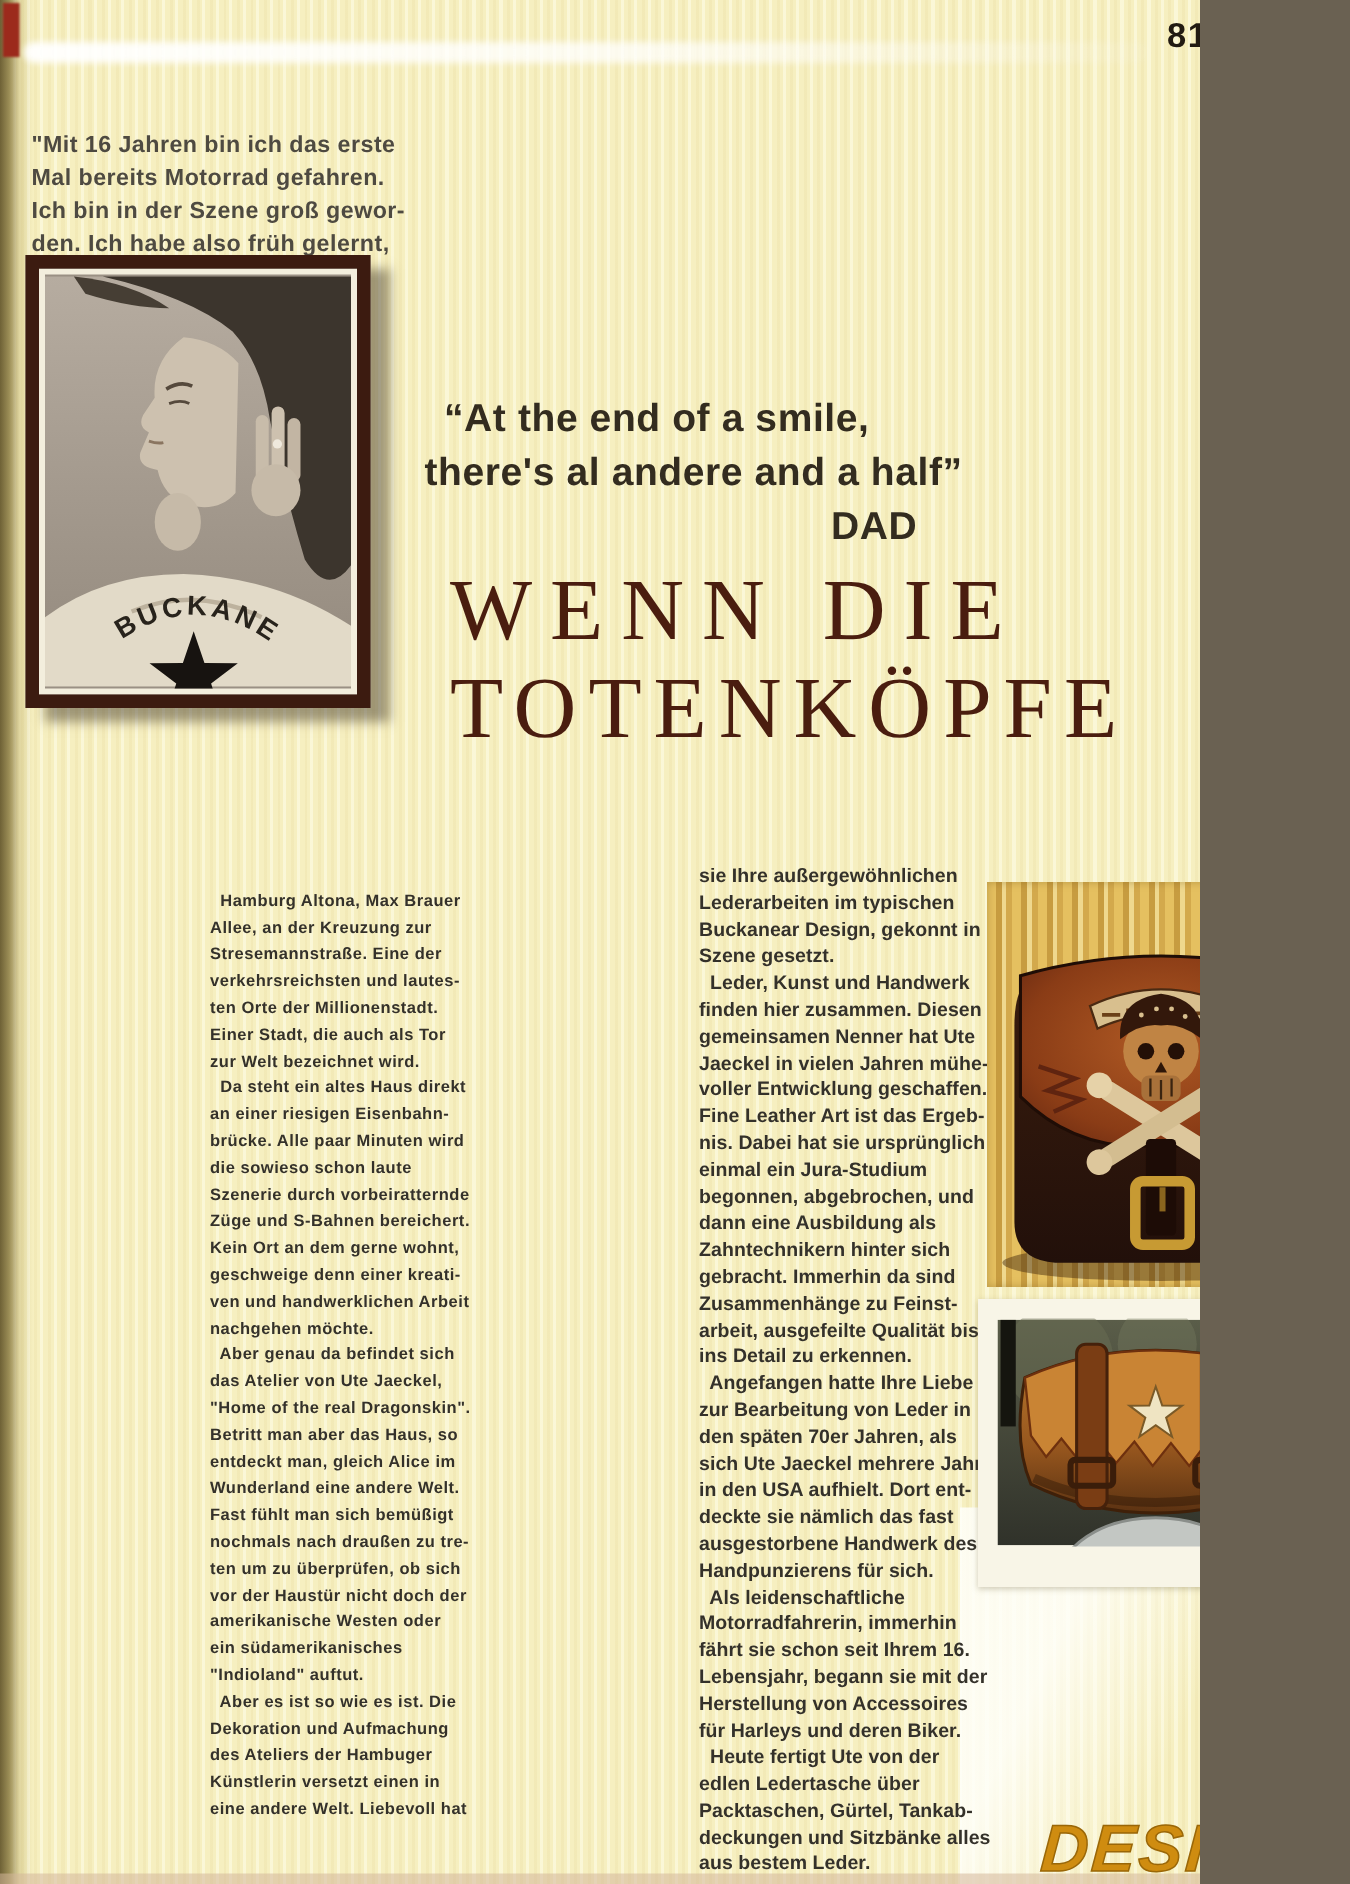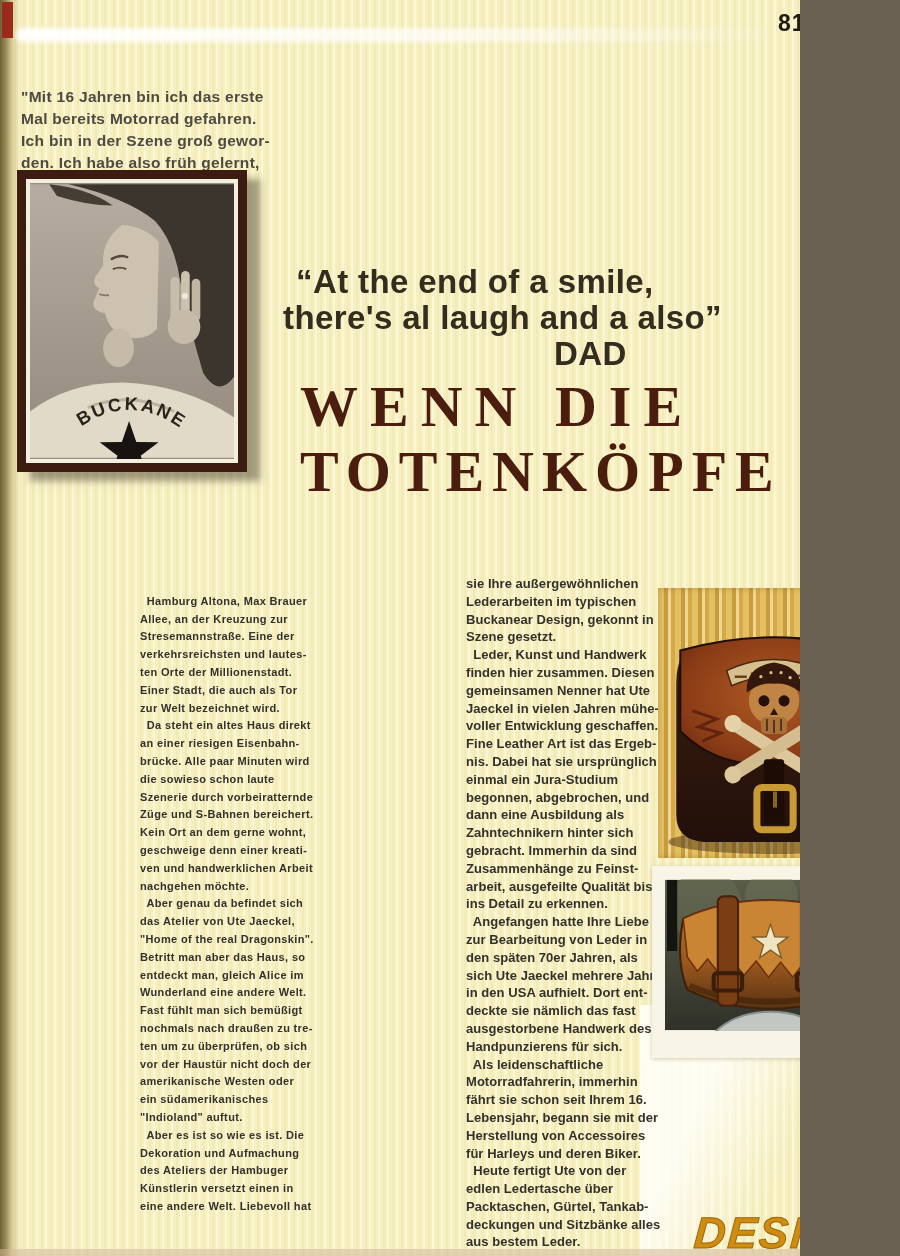--- a/index.html
+++ b/index.html
@@ -20,25 +20,25 @@
   .bottom-edge{position:absolute;left:0;right:0;bottom:0;height:7px;background:rgba(211,182,155,.55);}
   .light-wedge{position:absolute;left:640px;top:1005px;width:260px;height:251px;
     background:linear-gradient(115deg,rgba(255,255,250,.85) 28%,rgba(255,255,250,0) 58%);}
   .page-number{position:absolute;left:778px;top:10px;font-size:23px;font-weight:bold;color:#211a12;letter-spacing:1px;}
   .pull-quote{position:absolute;left:21px;top:86px;white-space:pre;
     font-size:15.5px;line-height:22px;font-weight:600;color:#4e4a41;letter-spacing:.3px;}
   .portrait{position:absolute;left:17px;top:170px;margin:0;width:212px;height:284px;
     border:9px solid #3c1b10;outline:0;box-shadow:0 0 0 4px #f3eedd inset, 13px 9px 7px rgba(75,65,48,.5);
     background:#9a9084;}
   .portrait svg{position:absolute;left:4px;top:4px;}
-  .quote-en{position:absolute;font-weight:bold;color:#332c1f;font-size:33px;letter-spacing:.4px;}
+  .quote-en{position:absolute;font-weight:bold;color:#332c1f;font-size:26px;letter-spacing:.4px;}
   .q1{left:296px;top:263px;}
   .q2{left:283px;top:299px;}
   .q-attr{left:554px;top:335px;}
-  .headline{position:absolute;font-family:"Liberation Serif","DejaVu Serif",serif;font-weight:700;
+  .headline{position:absolute;font-family:"Liberation Serif","DejaVu Serif",serif;font-weight:400;
     color:#4a1d0f;font-size:58px;line-height:1;}
   .hl1{left:300px;top:378px;letter-spacing:12px;}
   .hl2{left:300px;top:443px;letter-spacing:8px;}
   .hl3{left:145px;top:508px;letter-spacing:8px;}
   .col{position:absolute;top:575px;}
   .col1{left:140px;width:325px;}
   .col2{left:466px;width:195px;}
   .col-heading{white-space:pre;font-size:15px;line-height:17.8px;font-weight:bold;color:#211e18;letter-spacing:.5px;}
   .line-block{white-space:pre;font-size:11px;line-height:17.8px;font-weight:bold;color:#34312a;letter-spacing:.35px;}
   .col2 .line-block{font-size:13px;letter-spacing:.05px;}
@@ -99,21 +99,21 @@
       <text font-family="Liberation Sans, sans-serif" font-size="19" font-weight="bold" fill="#28231c" letter-spacing="2.5">
         <textPath href="#buckArc" startOffset="4">BUCKANEAR</textPath>
       </text>
       <g transform="translate(103,278) scale(1.15)">
         <polygon points="0,-28 6.5,-8.9 26.6,-8.7 10.5,3.4 16.5,22.7 0,11 -16.5,22.7 -10.5,3.4 -26.6,-8.7 -6.5,-8.9" fill="#171310"></polygon>
       </g>
     </svg>
   </figure>
 
   <div class="quote-en q1">“At the end of a smile,</div>
-  <div class="quote-en q2">there's al laugh and a also”</div>
+  <div class="quote-en q2">there's al andere and a half”</div>
   <div class="quote-en q-attr">DAD</div>
 
   <div class="headline hl1">WENN DIE</div>
   <div class="headline hl2">TOTENKÖPFE</div>
 
   <div class="col col1">
     <div class="line-block">
   Hamburg Altona, Max Brauer
 Allee, an der Kreuzung zur
 Stresemannstraße. Eine der

